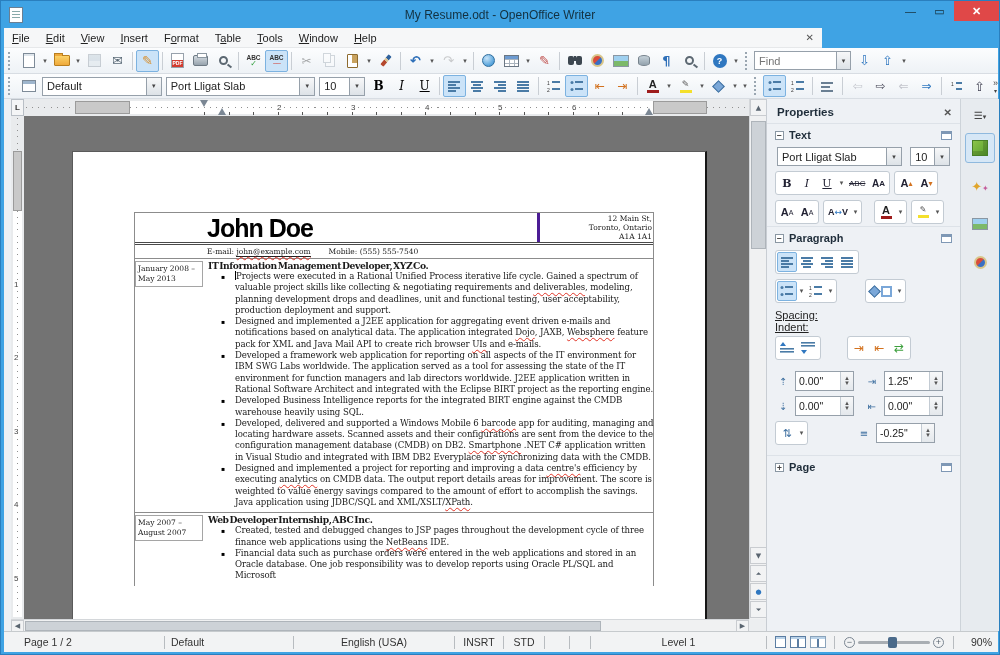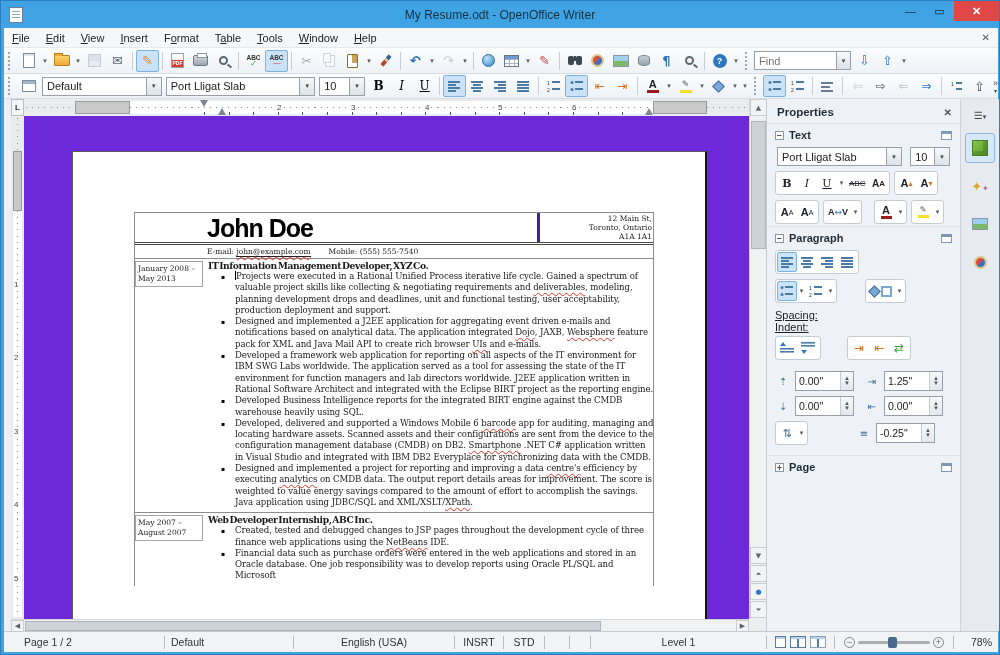--- a/index.html
+++ b/index.html
@@ -7,21 +7,21 @@
   #window{position:relative;width:1000px;height:655px;background:#3fa3e4;font-family:"Liberation Sans",sans-serif;overflow:hidden;border:1px solid #2a7fbe;}
   
   #titlebar{position:absolute;left:0;top:0;right:0;height:27px;display:flex;align-items:center;}
   .appicon{width:14px;height:16px;background:#fff;border:1px solid #6b7f92;margin-left:8px;position:relative;}
   .appicon::after{content:"";position:absolute;left:2px;top:3px;width:8px;height:1px;background:#8aa;box-shadow:0 3px 0 #8aa,0 6px 0 #8aa;}
   #title-text{position:absolute;left:0;right:0;text-align:center;font-size:12px;color:#13303f;}
   #capbuttons{position:absolute;right:0;top:0;display:flex;height:20px;}
   .capbtn{width:29px;height:20px;display:flex;align-items:center;justify-content:center;color:#16303c;font-size:11px;}
   .capbtn.close{width:45px;background:#e04848;color:#fff;font-weight:bold;}
   
-  #menubar{position:absolute;left:3px;top:27px;width:994px;height:20px;background:#f6f7f8;border-bottom:1px solid #e6e8ea;display:flex;align-items:center;font-size:11px;color:#222;}
+  #menubar{position:absolute;left:3px;top:27px;width:818px;height:20px;background:#f6f7f8;border-bottom:1px solid #e6e8ea;display:flex;align-items:center;font-size:11px;color:#222;}
   .menu-item{padding:3px 8px;}
   #menubar .mclose{margin-left:auto;margin-right:8px;color:#555;font-size:10px;}
   
   .toolbar{position:absolute;left:3px;width:994px;background:linear-gradient(#fcfdfe,#eef2f6);border-bottom:1px solid #d8dde3;display:flex;align-items:center;font-size:11px;}
   #stdbar{top:47px;height:26px;}
   #fmtbar{top:73px;height:25px;}
   .grip{width:4px;height:18px;border-left:2px dotted #9aa6b1;margin:0 5px 0 4px;}
   .vsep{width:1px;height:18px;background:#c9ced4;margin:0 3px;}
   .tbtn{height:22px;min-width:23px;padding:0 2px;display:inline-flex;align-items:center;justify-content:center;border:1px solid transparent;border-radius:2px;position:relative;}
   .tbtn.active{background:#cbe3f8;border-color:#7cb2e0;}
@@ -71,21 +71,21 @@
   .rticks{position:absolute;top:8px;height:1px;background:repeating-linear-gradient(90deg,#909090 0 1px,transparent 1px 6.15px);}
   .rnum{position:absolute;top:4px;font-size:8px;color:#444;background:#fff;padding:0 1px;}
   .tabticks{position:absolute;bottom:1px;height:3px;background:repeating-linear-gradient(90deg,#555 0 1px,transparent 1px 24.6px);}
   .tri-d{position:absolute;top:1px;width:0;height:0;border-left:4px solid transparent;border-right:4px solid transparent;border-top:7px solid #7b8794;}
   .tri-u{position:absolute;bottom:1px;width:0;height:0;border-left:4px solid transparent;border-right:4px solid transparent;border-bottom:7px solid #7b8794;}
   #vruler{position:absolute;left:7px;top:17px;width:13px;height:503px;background:#e9ebed;}
   .vmargin{position:absolute;left:2px;width:9px;background:#c9c9c9;border:1px solid #9b9b9b;}
   .vwhite{position:absolute;left:2px;width:9px;background:#fff;}
   .vticks{position:absolute;left:6px;width:1px;background:repeating-linear-gradient(#909090 0 1px,transparent 1px 6.15px);}
   .vnum{position:absolute;left:3px;font-size:8px;color:#444;background:#fff;}
-  #canvas{position:absolute;left:20px;top:17px;width:725px;height:503px;background:#6d28d9;overflow:hidden;}
+  #canvas{position:absolute;left:20px;top:17px;width:725px;height:503px;background:#737373;overflow:hidden;}
   
   .sbtn{background:#f2f3f4;border:1px solid #c9ccd0;color:#5a6570;display:flex;align-items:center;justify-content:center;font-size:7px;font-family:"DejaVu Sans",sans-serif;}
   #vscroll{position:absolute;right:0;top:0;width:17px;height:520px;background:#f0f1f2;border-left:1px solid #d4d7da;}
   #vthumb{position:absolute;left:1px;top:22px;width:15px;height:128px;background:#cdd2d7;border:1px solid #aeb4ba;}
   #hscroll{position:absolute;left:7px;top:520px;width:738px;height:12px;background:#f0f1f2;border-top:1px solid #d4d7da;}
   #hthumb{position:absolute;left:14px;top:1px;width:576px;height:10px;background:#cdd2d7;border:1px solid #aeb4ba;}
   #scorner{position:absolute;right:0;top:520px;width:17px;height:12px;background:#eceef0;}
   
   #page{position:absolute;left:48px;top:35px;width:635px;height:500px;background:#fff;border:1px solid #5a5a5a;border-right:2px solid #161616;}
   #rtable{position:absolute;left:61px;top:60px;width:520px;border-left:1px solid #8c8c8c;border-top:1px solid #8c8c8c;border-right:1px solid #8c8c8c;font-family:"DejaVu Serif",serif;color:#1a1a1a;}
@@ -881,17 +881,17 @@
     <span class="ssep"></span>
     <span class="sseg">
       <span class="zcircle">−</span>
       <span id="ztrack">
           <span id="zthumb"></span>
         </span>
       <span class="zcircle">+</span>
     </span>
     <span class="ssep"></span>
     <span class="sseg" style="width:44px;justify-content:flex-end">
-        <span>78%</span>
+        <span>90%</span>
       </span>
   </div>
 
 </div>
 
 </body></html>

